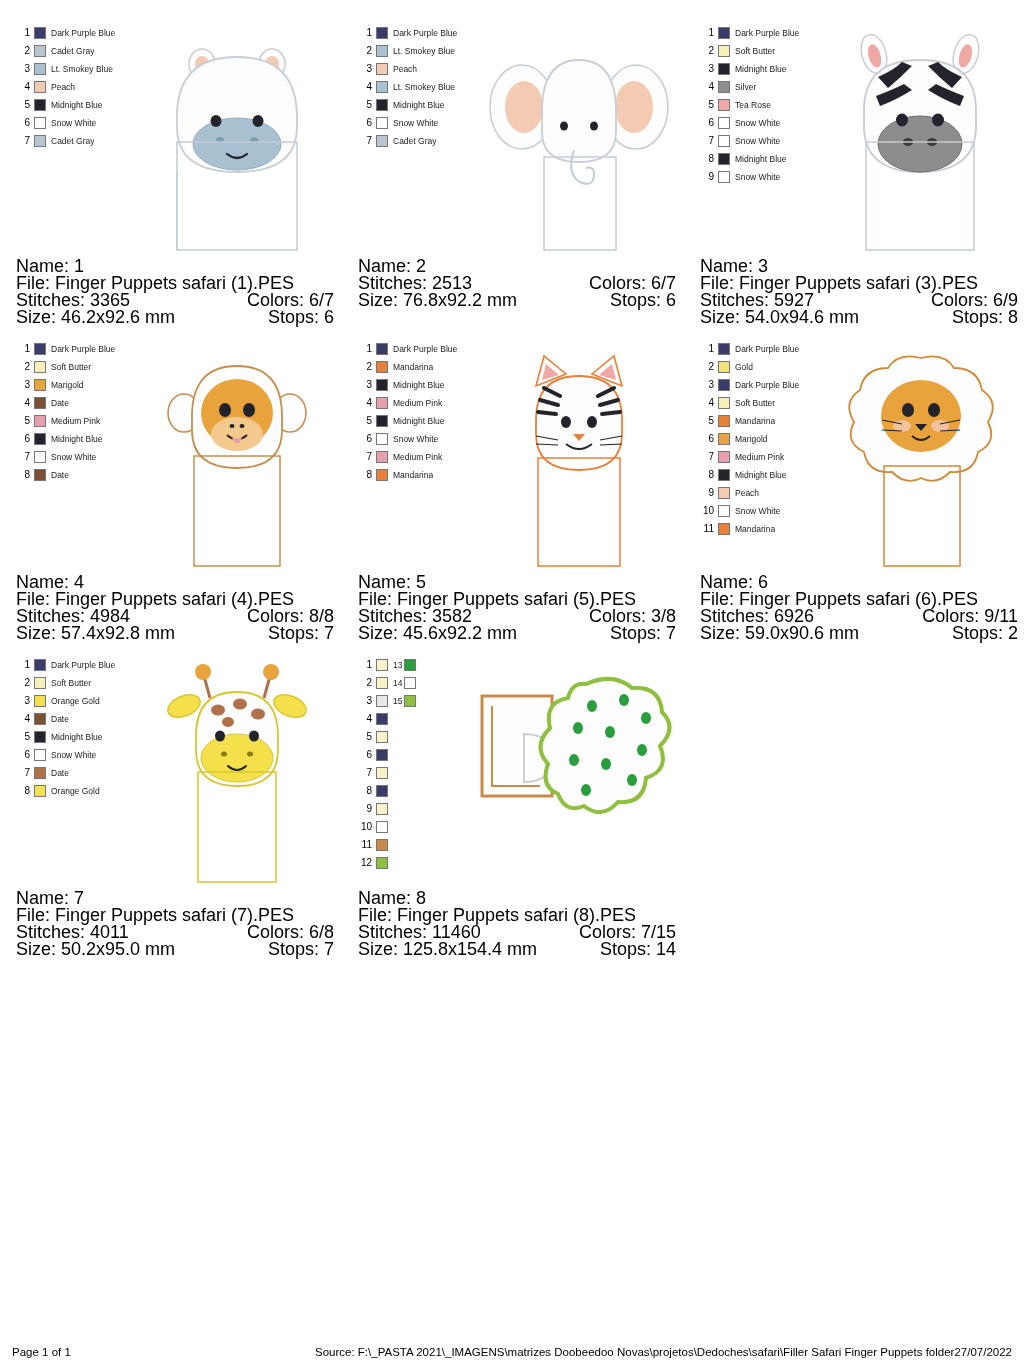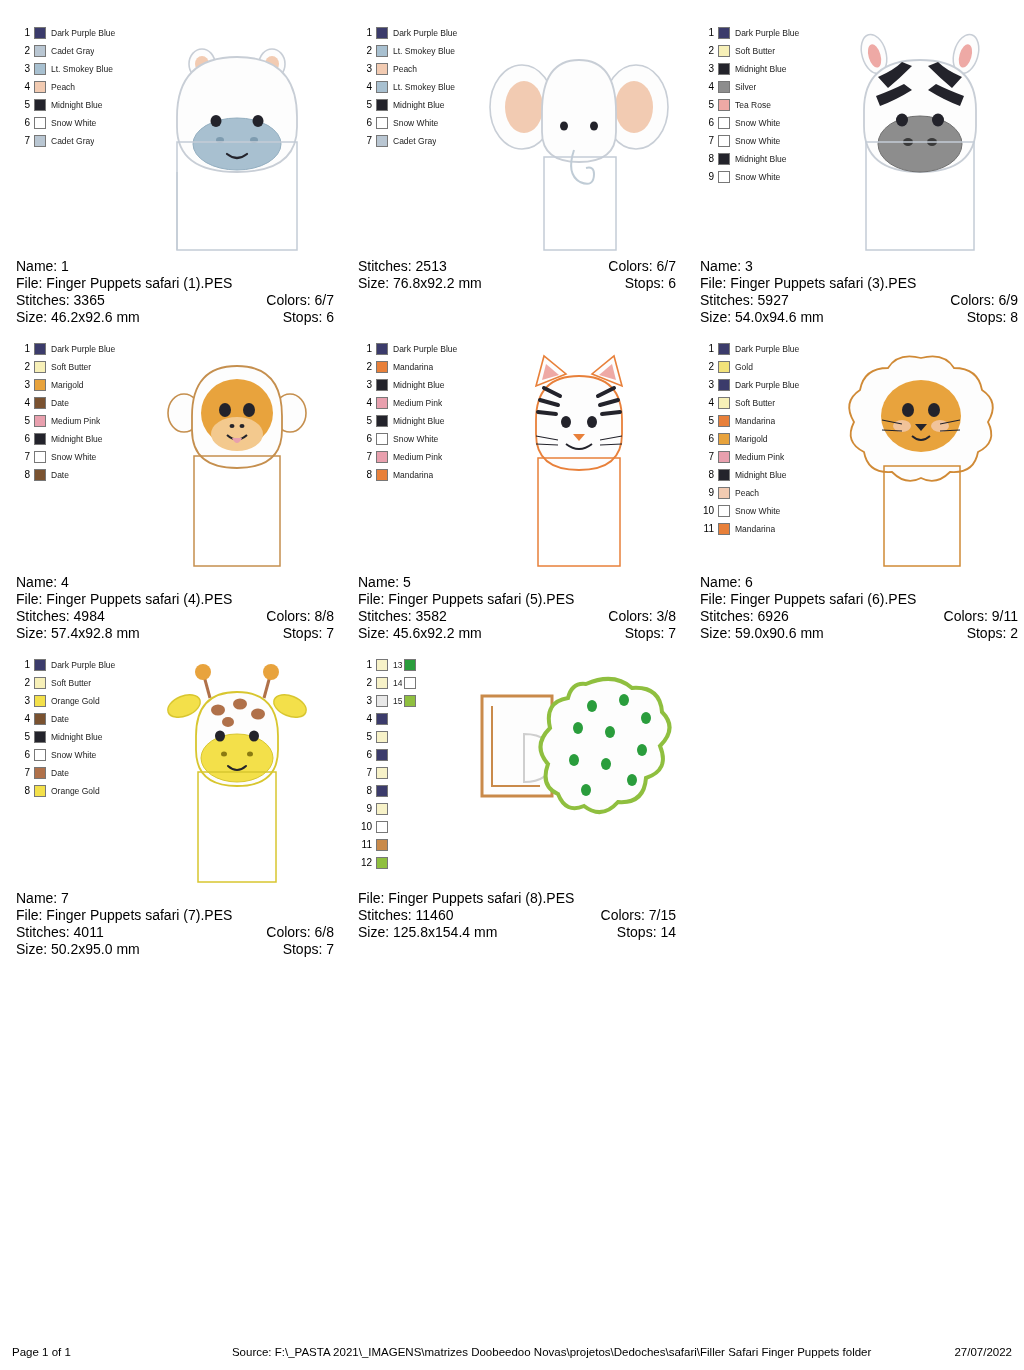--- a/index.html
+++ b/index.html
@@ -85,21 +85,21 @@
   }
   
   .art {
     position: absolute;
     left: 118px;
     top: 6px;
     width: 210px;
     height: 230px;
   }
   .info {
-    font-size: 14px;
+    font-size: 18px;
     line-height: 17px;
     margin-top: 2px;
     padding-left: 2px;
   }
   .info .row {
     display: flex;
     justify-content: space-between;
     width: 318px;
   }
   .info .line {
@@ -111,21 +111,21 @@
     bottom: 12px;
     width: 1024px;
     font-size: 11.5px;
     padding: 0 12px;
     box-sizing: border-box;
     display: flex;
     justify-content: space-between;
   }
   .footer .mid {
     flex: 1;
-    text-align: center;
+    text-align: right;
     padding-left: 78px;
   }
   .footer .right {
     white-space: nowrap;
   }
   svg { display: block; }
 </style>
 </head>
 <body>
 
@@ -250,20 +250,21 @@
             <ellipse cx="160" cy="85" rx="19" ry="26" fill="#f2cbb2"></ellipse>
             <path d="M68 90 Q68 38 105 38 Q142 38 142 90 L142 110 Q142 140 105 140 Q68 140 68 110 Z" fill="#fdfdfd" stroke="#c8ced6" stroke-width="1.8"></path>
             <path d="M100 128 Q92 152 106 160 Q120 166 120 152 Q120 144 112 146" fill="none" stroke="#c0ccd6" stroke-width="2"></path>
             <ellipse cx="90" cy="104" rx="4" ry="4.5" fill="#23232b"></ellipse>
             <ellipse cx="120" cy="104" rx="4" ry="4.5" fill="#23232b"></ellipse>
             <rect x="70" y="135" width="72" height="93" fill="none" stroke="#c3ccd6" stroke-width="1.5"></rect>
           </svg>
         </div>
       </div>
       <div class="info">
+        <div class="line">Name: 2</div>
         <div class="row">
             <span>Stitches: 2513</span>
             <span>Colors: 6/7</span>
           </div>
         <div class="row">
             <span>Size: 76.8x92.2 mm</span>
             <span>Stops: 6</span>
           </div>
       </div>
     </div>
@@ -751,20 +752,21 @@
             <ellipse cx="136" cy="78" rx="5" ry="6" fill="#2a9d3c"></ellipse>
             <ellipse cx="168" cy="96" rx="5" ry="6" fill="#2a9d3c"></ellipse>
             <ellipse cx="100" cy="106" rx="5" ry="6" fill="#2a9d3c"></ellipse>
             <ellipse cx="132" cy="110" rx="5" ry="6" fill="#2a9d3c"></ellipse>
             <ellipse cx="158" cy="126" rx="5" ry="6" fill="#2a9d3c"></ellipse>
             <ellipse cx="112" cy="136" rx="5" ry="6" fill="#2a9d3c"></ellipse>
           </svg>
         </div>
       </div>
       <div class="info">
+        <div class="line">Name: 8</div>
         <div class="line">File: Finger Puppets safari (8).PES</div>
         <div class="row">
             <span>Stitches: 11460</span>
             <span>Colors: 7/15</span>
           </div>
         <div class="row">
             <span>Size: 125.8x154.4 mm</span>
             <span>Stops: 14</span>
           </div>
       </div>

